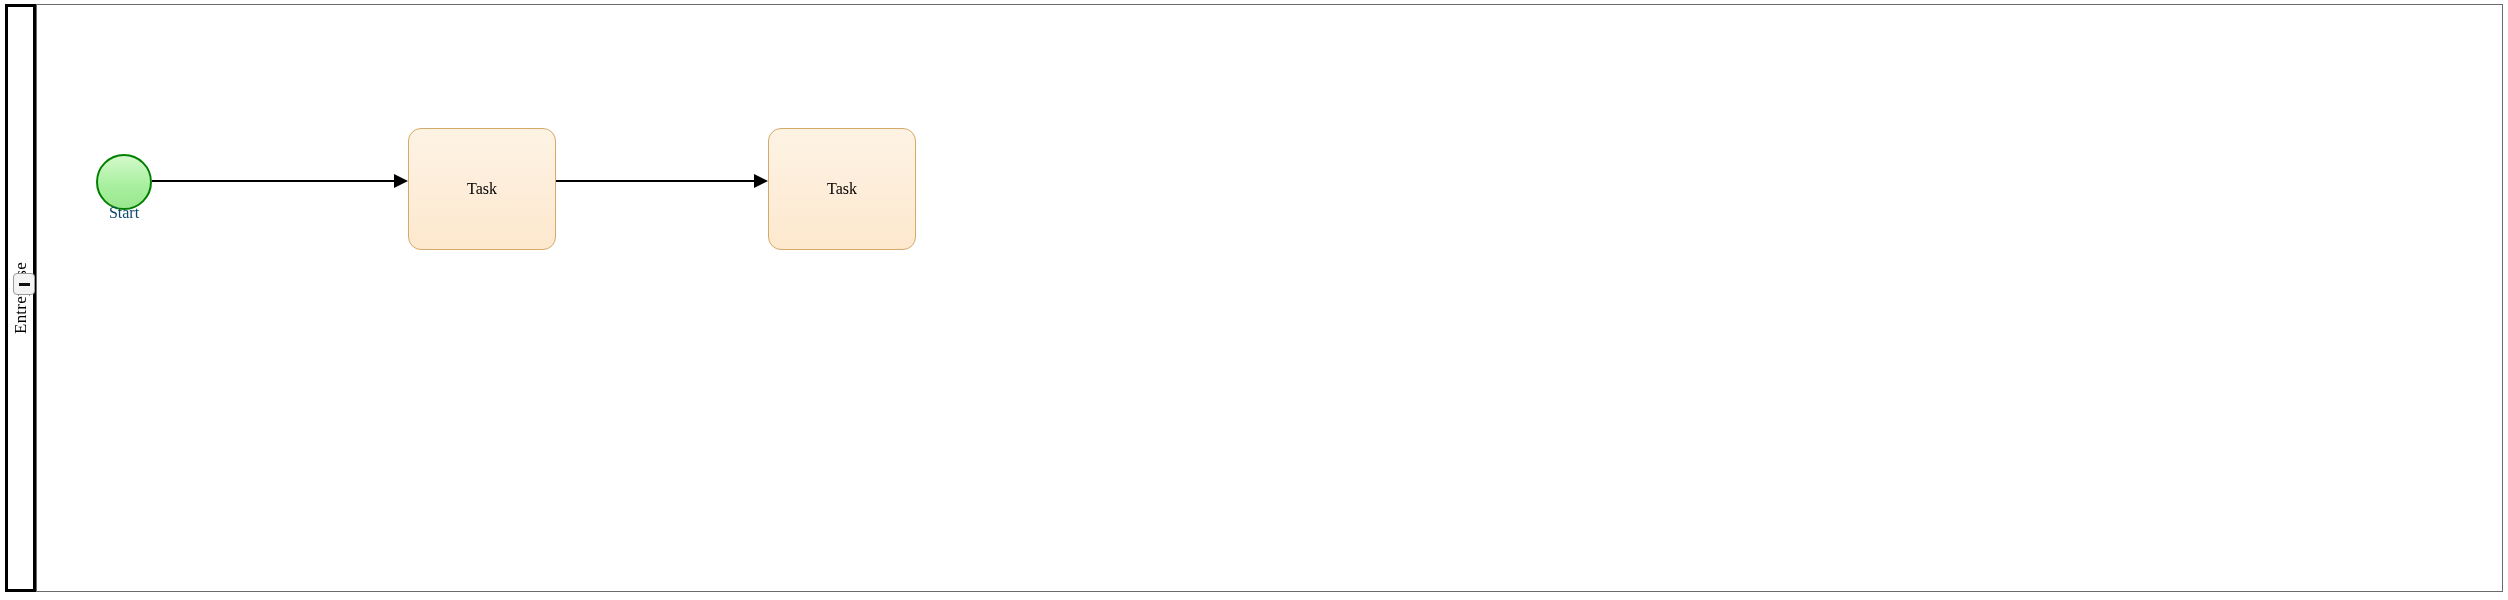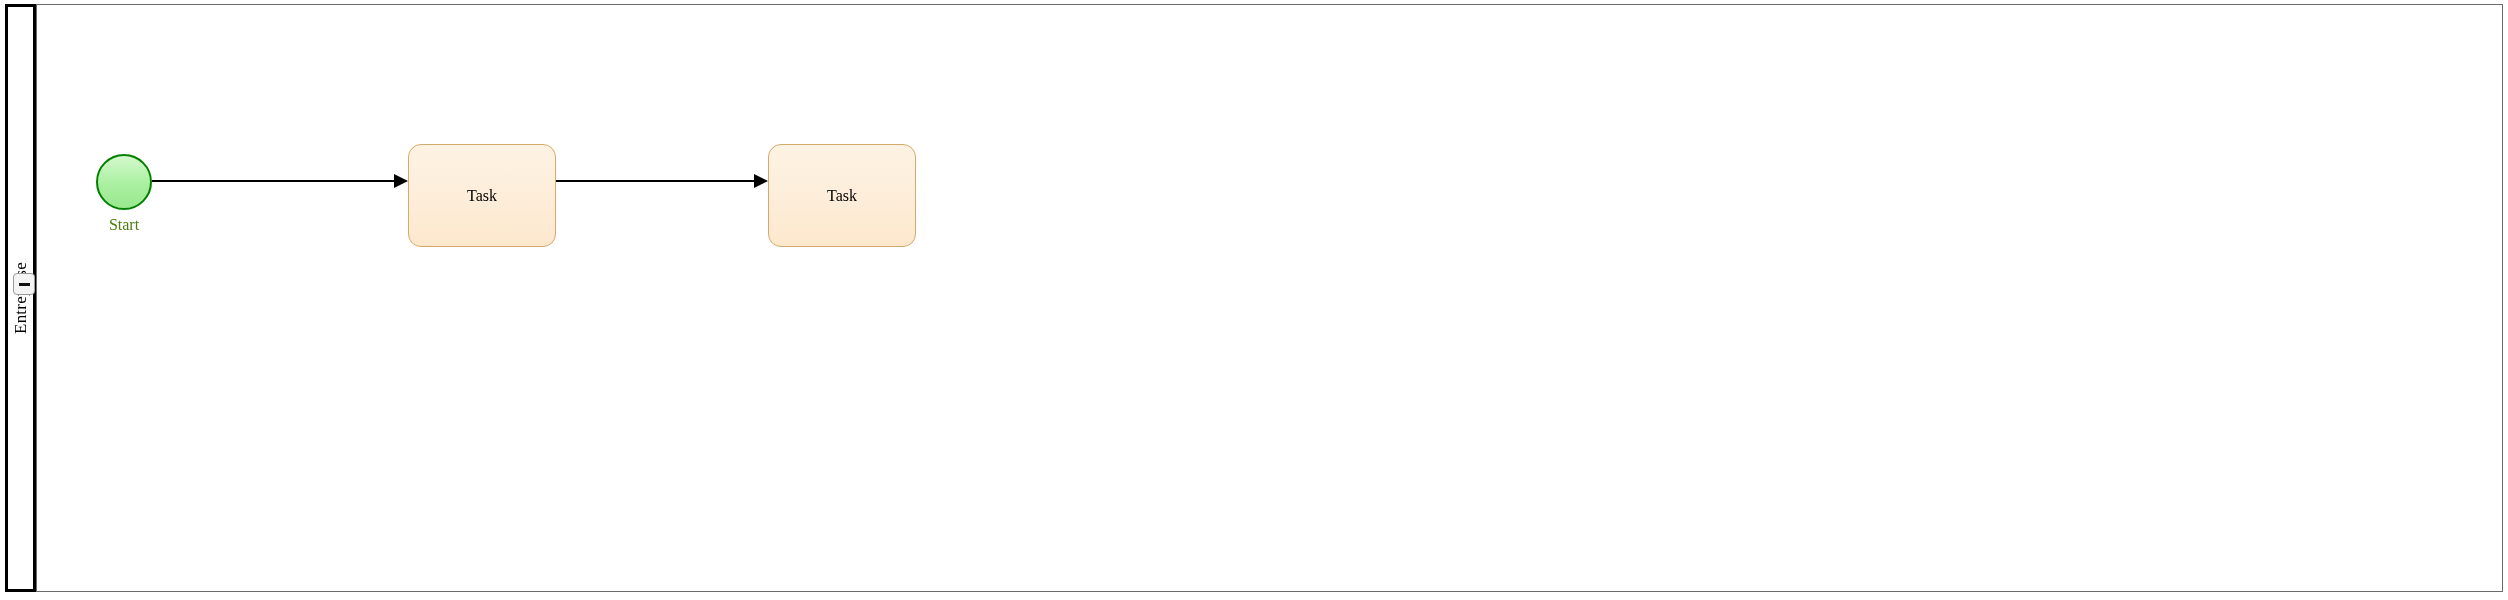--- a/index.html
+++ b/index.html
@@ -74,38 +74,38 @@
     left:91px; top:150px;
     width:56px;height:56px;
     border-radius:50%;
     box-sizing:border-box;
     border:2px solid #018000;
     background:linear-gradient(180deg,#ccf7c2 0%,#a7 efa0 40%,#9fe896 100%);
     background:linear-gradient(180deg,#d4f9cb 0%,#a9f0a0 55%,#9ae78f 100%);
   }
   .start-label{
     position:absolute;
-    left:91px; top:212px;
+    left:91px; top:200px;
     width:56px;
     text-align:center;
     font-size:16px;
-    color:#4d7c0f;
+    color:#0c4a6e;
     white-space:nowrap;
   }
 
   
   .task{
     position:absolute;
     top:124px;
-    width:148px;height:103px;
+    width:148px;height:122px;
     box-sizing:border-box;
     border:1.6px solid #d4a96a;
     border-radius:13px;
     background:linear-gradient(180deg,#fdf3e3 0%,#fdeedb 45%,#fde8cd 100%);
-    display:flex;align-items:center;justify-content:center;margin-top:16px;
+    display:flex;align-items:center;justify-content:center;
   }
   .task-label{
     font-size:16px;
     color:#000000;
     white-space:nowrap;
   }
   #task-1{left:403px;}
   #task-2{left:763px;}
 
   

